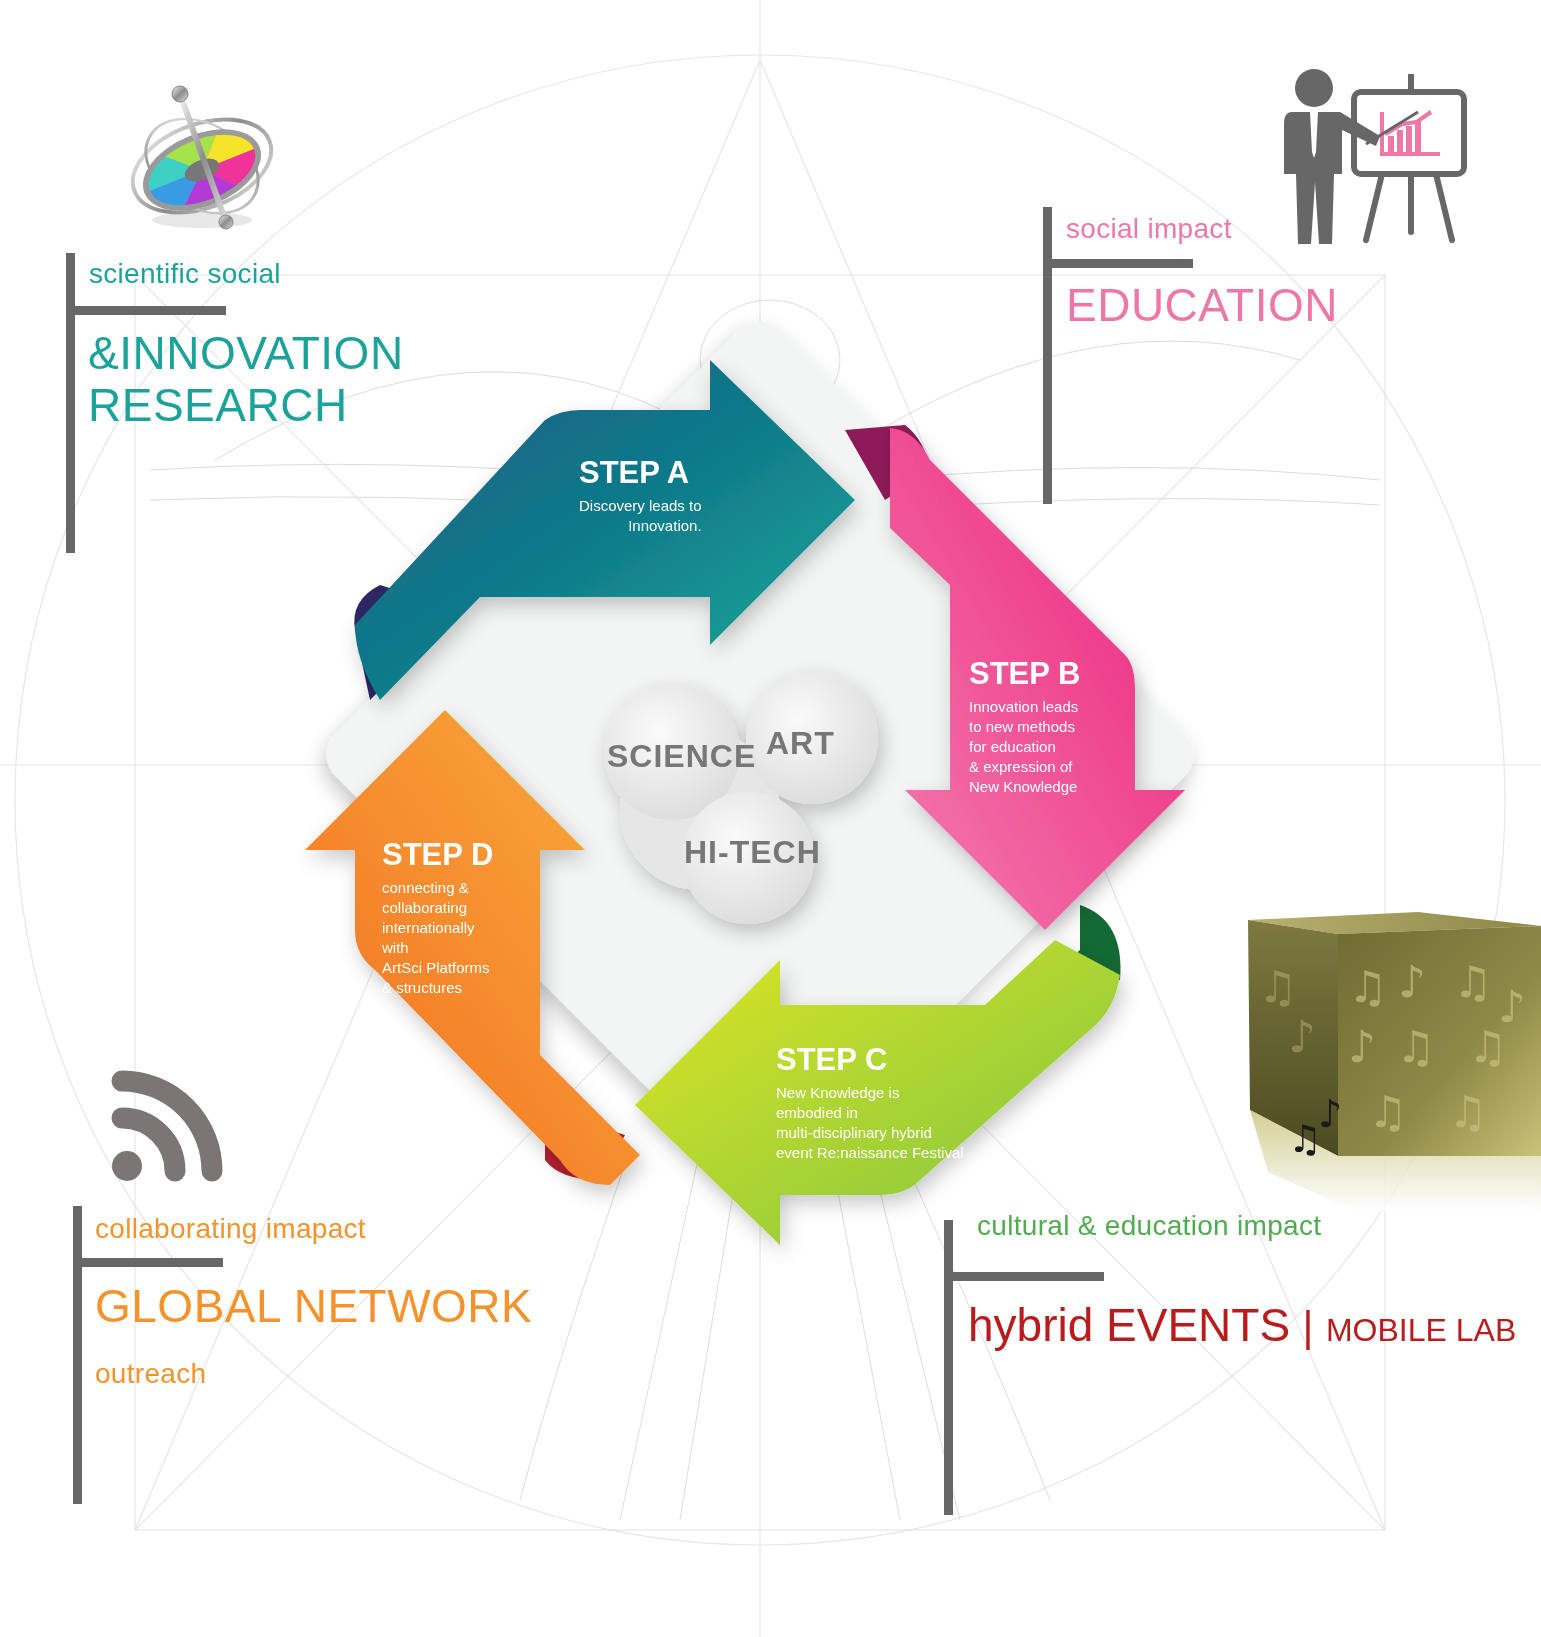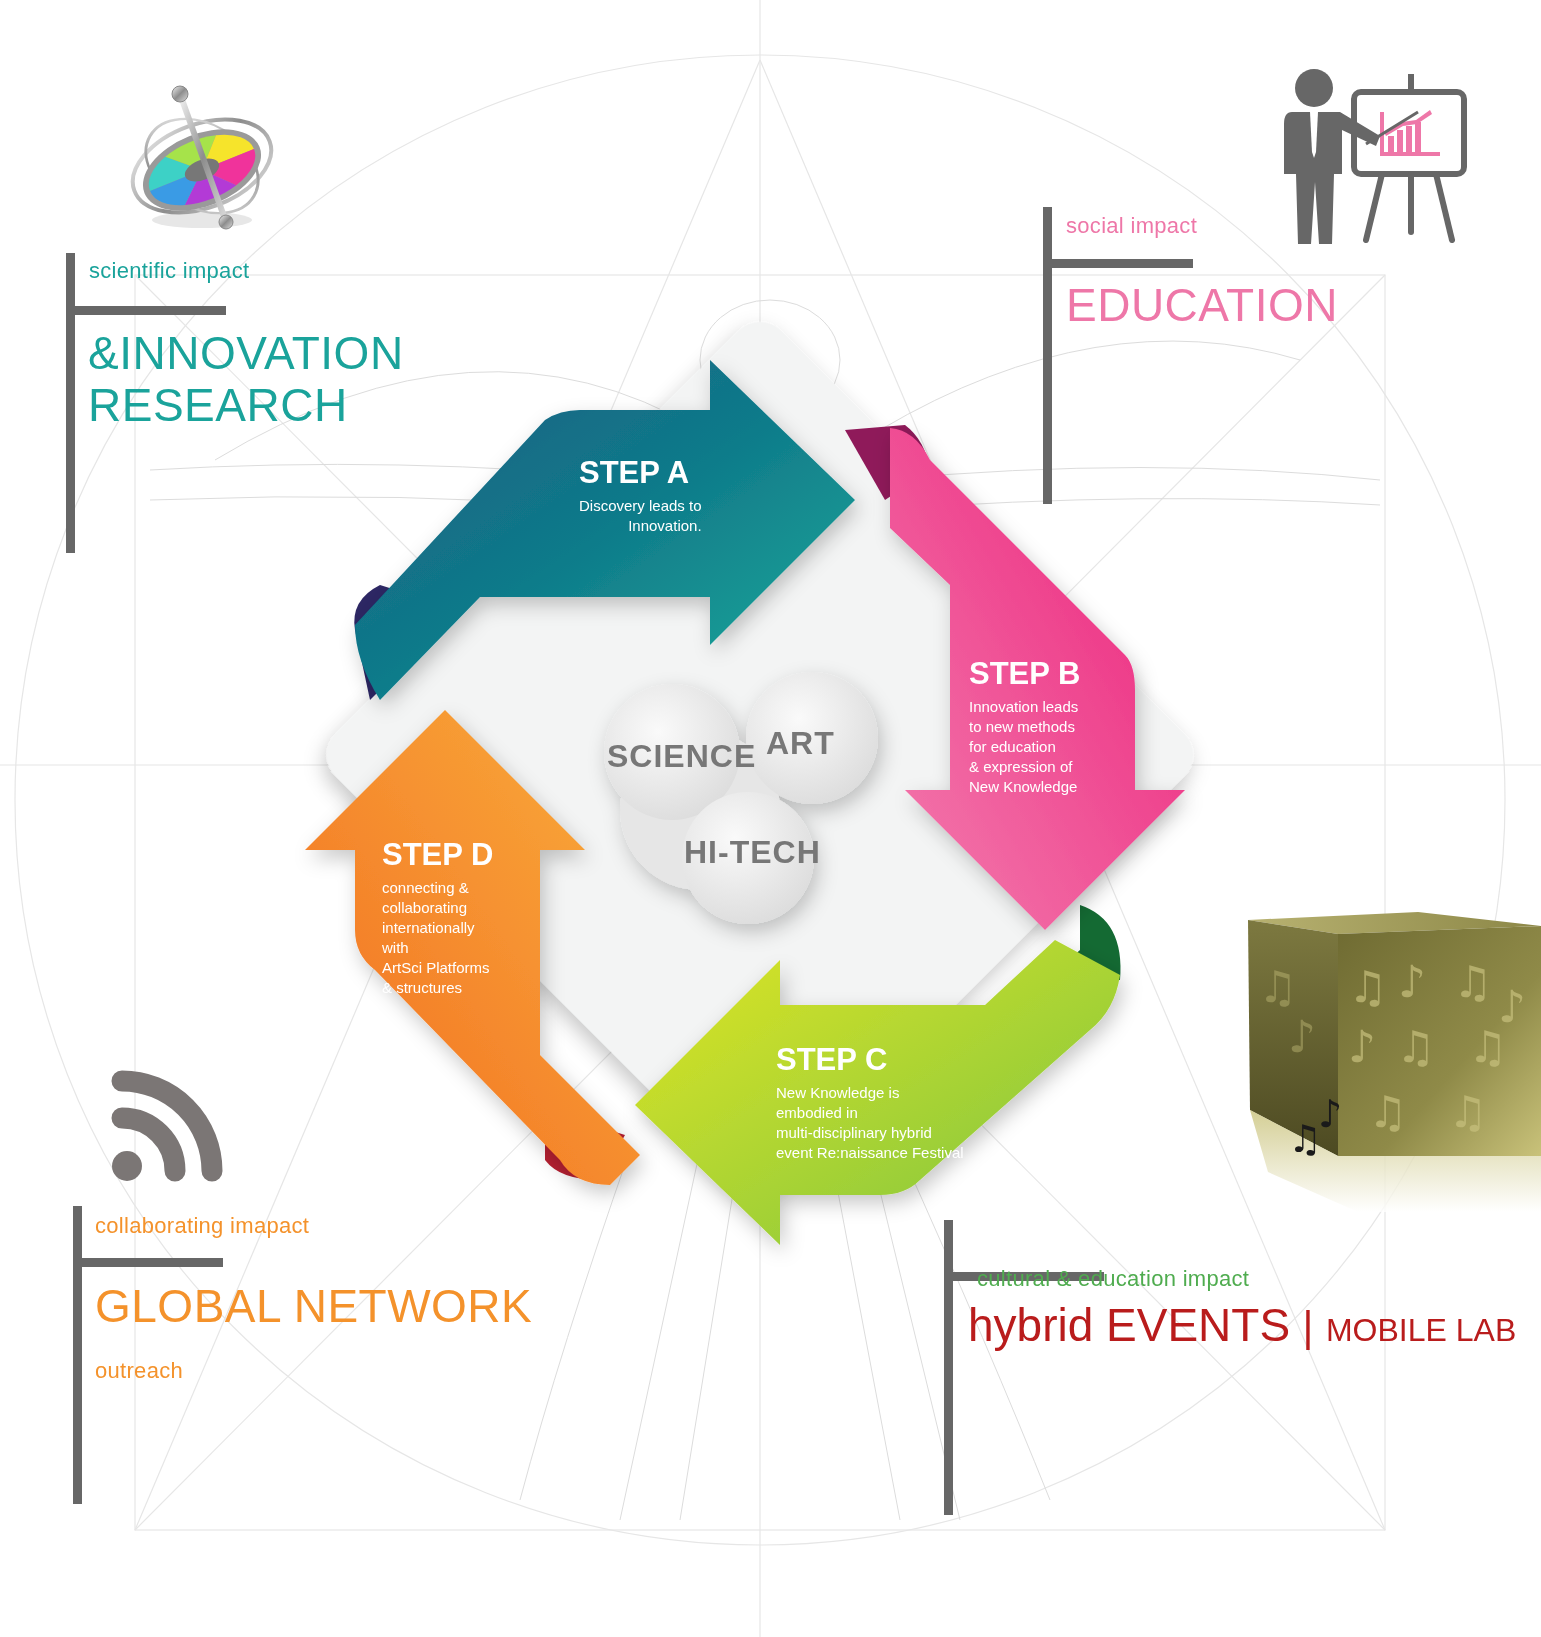--- a/index.html
+++ b/index.html
@@ -2,21 +2,21 @@
 <html><head>
 <meta charset="utf-8">
 <style>
   html, body { margin:0; padding:0; background:#ffffff; }
   body { width:1541px; height:1637px; position:relative; overflow:hidden;
          font-family:"Liberation Sans", "DejaVu Sans", sans-serif; }
   .bg { position:absolute; left:0; top:0; width:1541px; height:1637px; }
   .abs { position:absolute; }
   .vbar { position:absolute; width:9px; background:#676767; }
   .hbar { position:absolute; height:9px; background:#676767; }
-  .impact-sub { position:absolute; font-size:22px; font-weight:300; white-space:nowrap; letter-spacing:0.3px; }
+  .impact-sub { position:absolute; font-size:28px; font-weight:300; white-space:nowrap; letter-spacing:0.3px; }
   .impact-main { position:absolute; font-size:46px; font-weight:300; white-space:nowrap; line-height:1.12; letter-spacing:0.5px; }
   .step-title { position:absolute; color:#fff; font-size:31px; font-weight:bold; white-space:nowrap; }
   .step-desc { position:absolute; color:#fff; font-size:15px; line-height:20px; white-space:pre-line; }
   .circle-label { position:absolute; color:#777; font-size:32px; font-weight:700; letter-spacing:1px; white-space:nowrap; }
 </style>
 </head>
 <body>
 
 <svg class="bg" viewBox="0 0 1541 1637">
   <g fill="none" stroke="#e6e6e6" stroke-width="1.2">
@@ -66,21 +66,21 @@
       <path d="M84 88 L 110 115 A 56 30 0 0 1 55 114 Z" fill="#b33ad6"></path>
       <path d="M84 88 L 55 114 A 56 30 0 0 1 28 88 Z" fill="#3a9be5"></path>
       <ellipse cx="84" cy="88" rx="18" ry="10" fill="#777"></ellipse>
     </g>
     <line x1="62" y1="12" x2="108" y2="140" stroke="url(#chrome)" stroke-width="6"></line>
     <circle cx="62" cy="12" r="8" fill="url(#chrome)" stroke="#888"></circle>
     <circle cx="108" cy="140" r="7" fill="url(#chrome)" stroke="#888"></circle>
   </svg>
   <div class="vbar" style="left:66px;top:253px;height:300px;"></div>
   <div class="hbar" style="left:66px;top:306px;width:160px;"></div>
-  <div class="impact-sub" style="left:89px;top:258px;color:#1aa39b;">scientific impact</div>
+  <div class="impact-sub" style="left:89px;top:258px;color:#1aa39b;">scientific social</div>
   <div class="impact-main" style="left:88px;top:328px;color:#1aa39b;">
     <div>&amp;INNOVATION</div>
     <div>RESEARCH</div>
   </div>
 </div>
 
 <div>
   <svg class="abs" style="left:1270px;top:64px;" width="200" height="185" viewBox="0 0 200 185">
     <g fill="#676767">
       <circle cx="44" cy="24" r="19"></circle>
@@ -162,21 +162,21 @@
       <text x="10" y="90" opacity="0.6">♫</text>
         <text x="40" y="140" opacity="0.6">♪</text>
     </g>
     <g fill="#1a1a1a" font-size="38" font-family="DejaVu Sans, sans-serif">
       <text x="40" y="240">♫</text>
         <text x="70" y="215">♪</text>
     </g>
   </svg>
   <div class="vbar" style="left:944px;top:1220px;height:295px;"></div>
   <div class="hbar" style="left:944px;top:1272px;width:160px;"></div>
-  <div class="impact-sub" style="left:977px;top:1266px;color:#4fac4f;text-align:center;">cultural &amp; education impact</div>
+  <div class="impact-sub" style="left:977px;top:1210px;color:#4fac4f;text-align:center;">cultural &amp; education impact</div>
   <div class="abs" style="left:968px;top:1298px;color:#b91c1c;white-space:nowrap;font-weight:300;">
     <span style="font-size:46px;">hybrid EVENTS</span>
     <span style="font-size:42px;margin:0 8px;">|</span>
     <span style="font-size:32px;">MOBILE LAB</span>
   </div>
 </div>
 
 <svg class="abs" style="left:0;top:0;" width="1541" height="1637" viewBox="0 0 1541 1637">
   <defs>
     <linearGradient id="gA" x1="0" y1="0" x2="1" y2="1">

